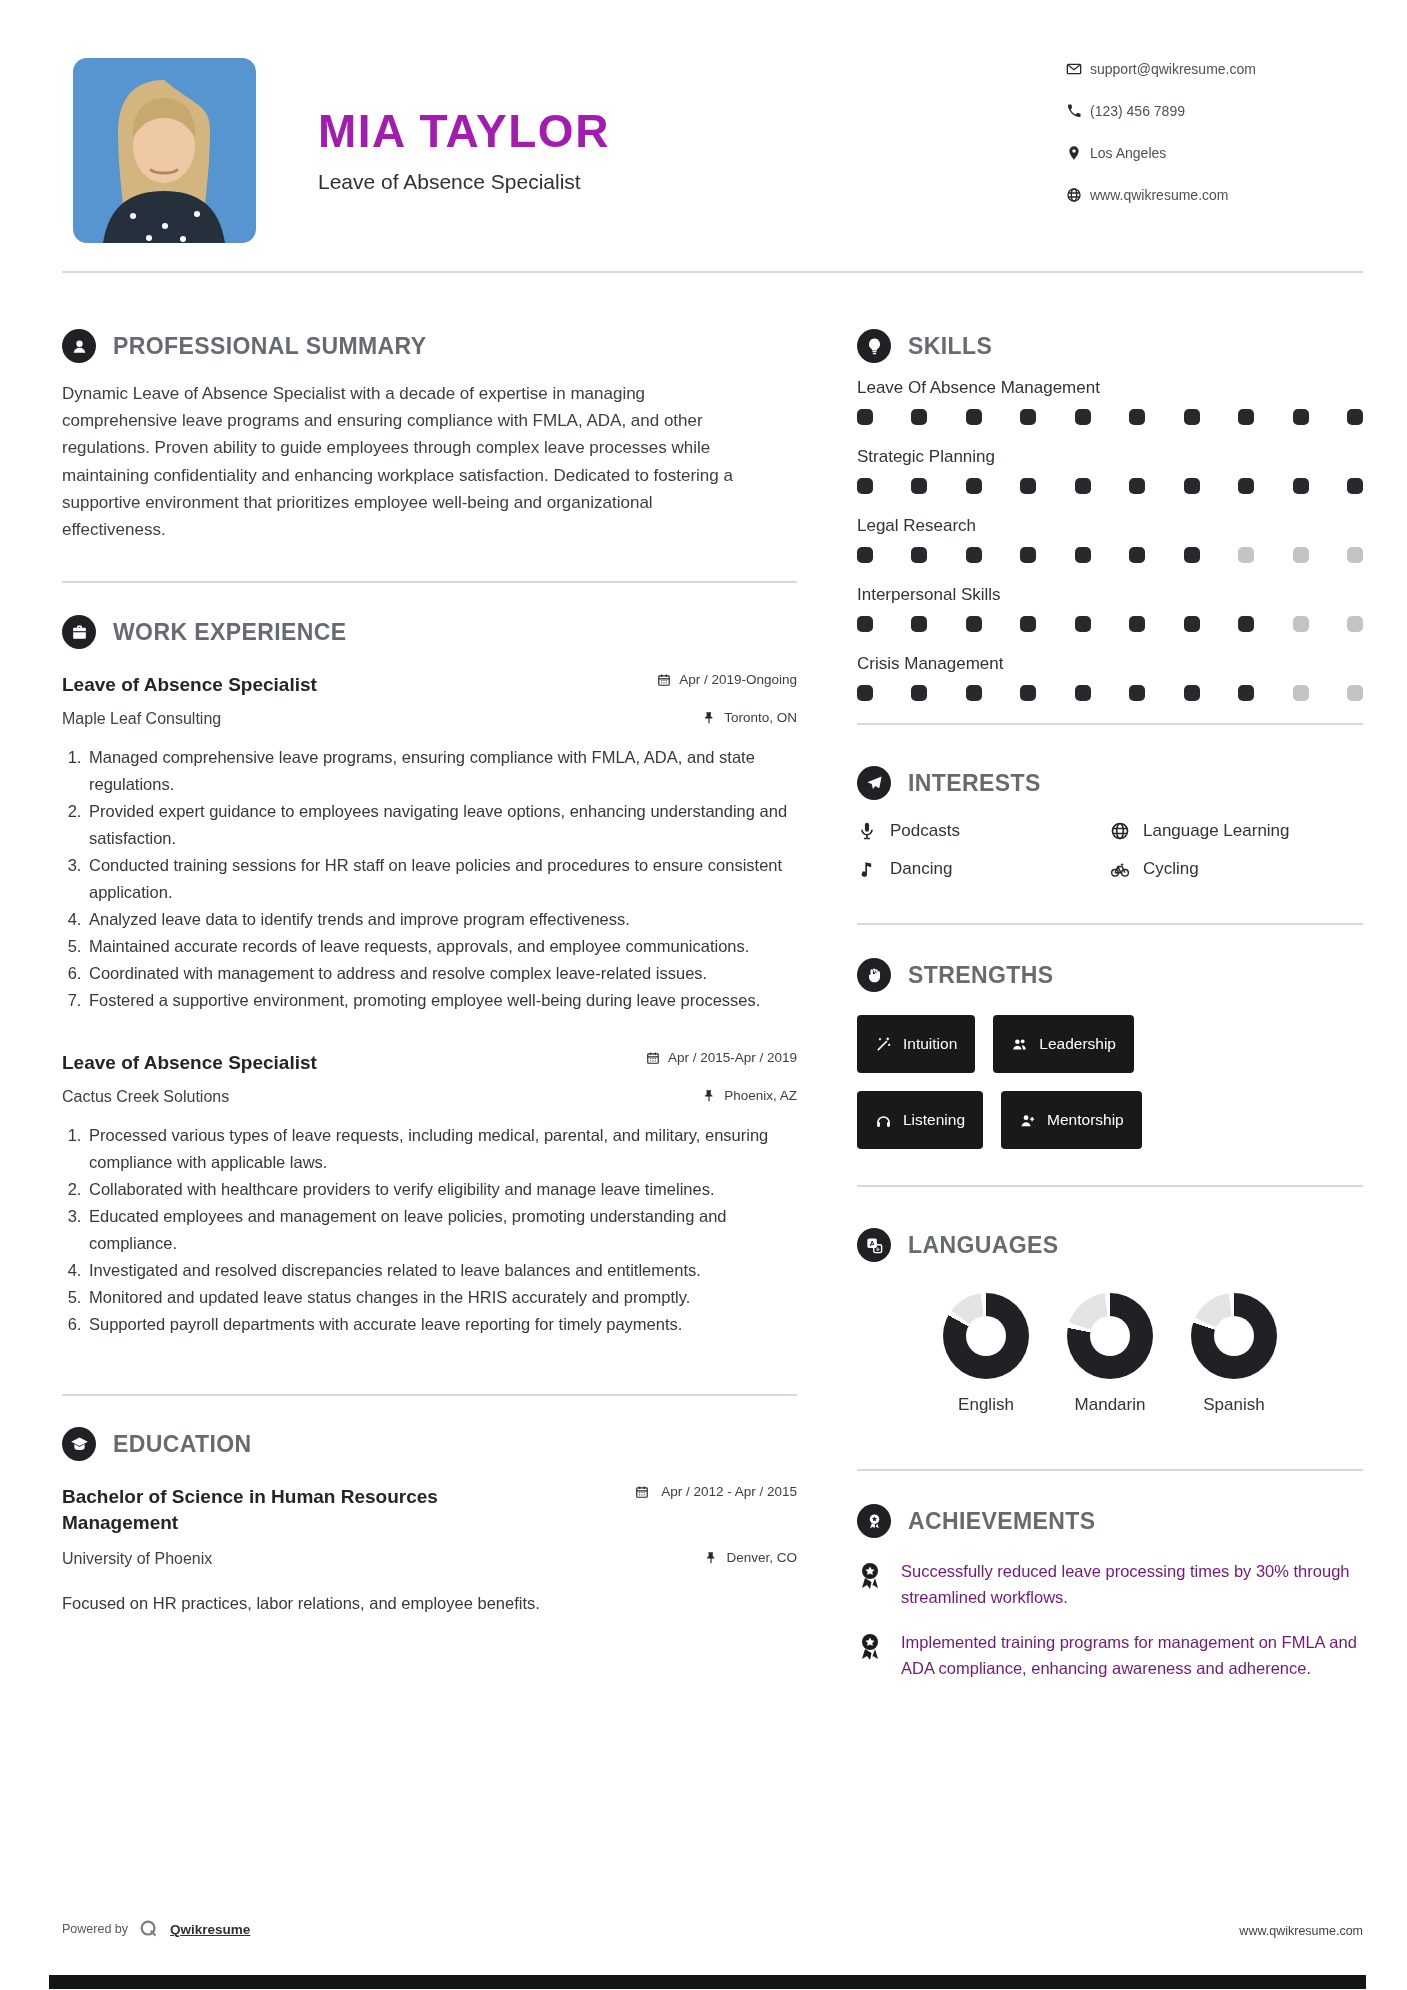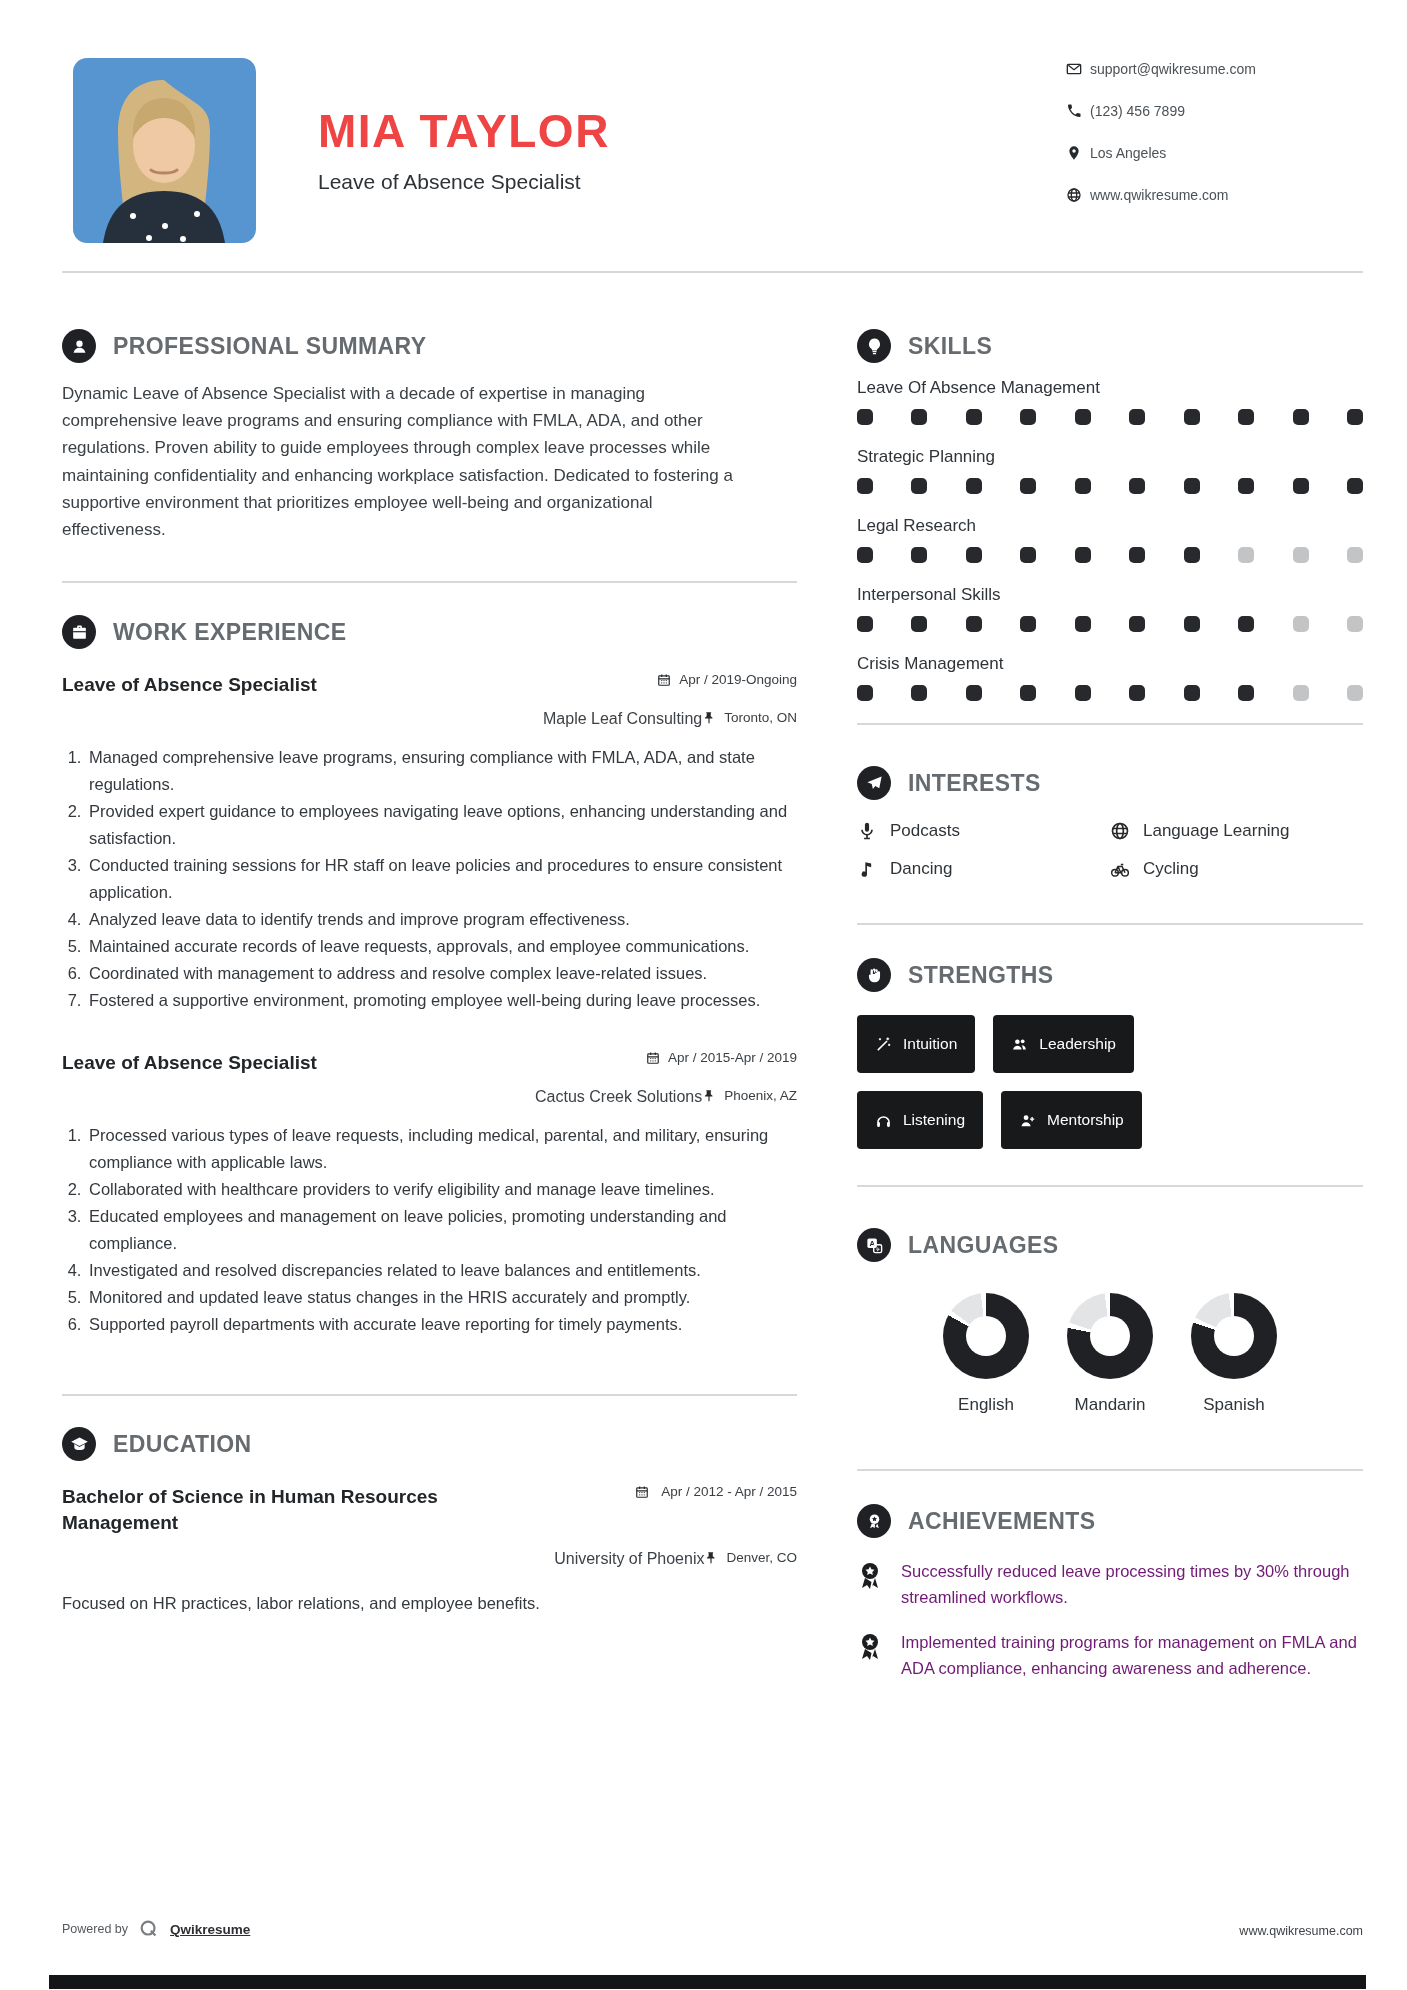--- a/index.html
+++ b/index.html
@@ -4,21 +4,21 @@
 <style>
   html,body{margin:0;padding:0;}
   body{
     width:1407px;height:1990px;position:relative;background:#ffffff;
     font-family:"Liberation Sans",sans-serif;color:#34393e;
   }
   .page{position:absolute;inset:0;overflow:hidden;}
 
   
   .photo{position:absolute;left:73px;top:58px;width:183px;height:185px;border-radius:14px;overflow:hidden;}
-  .name{position:absolute;left:318px;top:104px;font-size:46px;font-weight:bold;letter-spacing:1.5px;color:#ef4444;}
+  .name{position:absolute;left:318px;top:104px;font-size:46px;font-weight:bold;letter-spacing:1.5px;color:#a21caf;}
   .role{position:absolute;left:318px;top:170px;font-size:21px;color:#2e3338;}
   .contact{position:absolute;left:1066px;top:58px;}
   .contact-row{display:flex;align-items:center;gap:8px;height:22px;margin-bottom:20px;font-size:14px;color:#4c5156;}
   .contact-row svg{width:16px;height:16px;flex:0 0 16px;}
 
   .hr{height:2px;background:#d6d8da;}
   .hr-top{position:absolute;left:62px;top:271px;width:1301px;}
 
   
   .left-col{position:absolute;left:62px;top:328px;width:735px;}
@@ -33,21 +33,21 @@
 
   .hr-lc1{margin-top:38px;}
   .wrk-head{margin-top:31px;}
   .job{margin-top:22px;}
   .job2{margin-top:36px;}
   .job-top{display:flex;justify-content:space-between;align-items:flex-start;}
   .job-title{font-size:19px;font-weight:bold;color:#232629;line-height:1.35;}
   .deg-title{max-width:480px;}
   .meta{display:flex;justify-content:flex-end;align-items:flex-start;gap:8px;font-size:13.5px;color:#3a3f44;text-align:right;}
   .meta svg{width:14px;height:14px;margin-top:1px;flex:0 0 14px;}
-  .company-row{display:flex;justify-content:flex-end;margin-top:12px;font-size:16px;color:#3c4247;}
+  .company-row{display:flex;justify-content:space-between;margin-top:12px;font-size:16px;color:#3c4247;}
   .bullets{margin:16px 0 0 0;padding-left:24px;font-size:16.5px;line-height:1.64;color:#34393e;}
   .bullets li{padding-left:3px;}
   .hr-lc2{margin-top:56px;}
   .edu-head{margin-top:30px;}
   .edu-dates{width:140px;flex:0 0 auto;}
   .edu-note{margin-top:26px;font-size:16.5px;color:#34393e;}
   .edu-loc{margin-top:14px;}
 
   
   .skills-list{margin-top:14px;}

